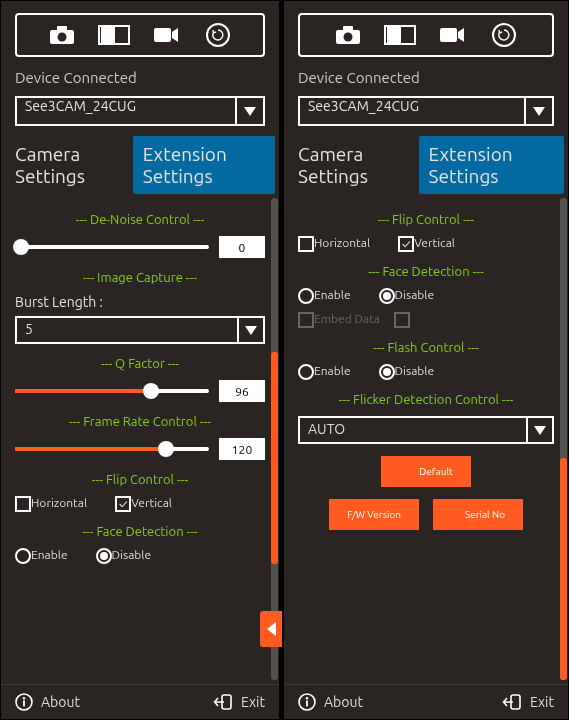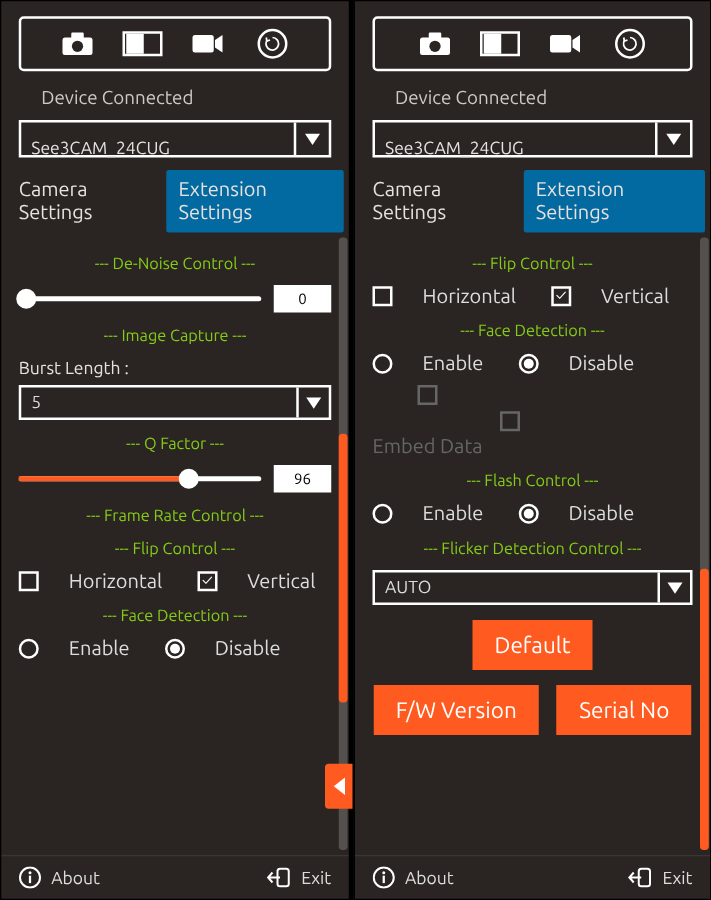--- a/index.html
+++ b/index.html
@@ -52,49 +52,49 @@
   }
   .mode-btn.circle-icon .circ {
     width: 24px; height: 24px; border: 2px solid #fff; border-radius: 50%;
     display:flex; align-items:center; justify-content:center;
   }
   svg { display:block; }
 
   .status {
     font-size: 15px;
     color: #cfc9c6;
-    margin: 4px 14px 8px 32px;
+    margin: 4px 14px 8px 14px;
   }
 
   .device-select {
     margin: 2px 14px 10px 14px;
     display:flex;
     border: 2px solid #fff;
     background: #2a2523;
     height: 30px;
   }
   .device-select .sel-text {
-    flex:1; padding: 12px 8px; color:#e7e2df; font-size:14px;
+    flex:1; padding: 0 8px; color:#e7e2df; font-size:14px;
   }
   .device-select .sel-arrow {
     width: 28px; border-left:2px solid #fff;
     display:flex; align-items:center; justify-content:center;
   }
   .tri-down {
     width:0;height:0;border-left:6px solid transparent;
     border-right:6px solid transparent;border-top:9px solid #fff;
   }
 
   .tabs {
     display:flex;
     margin: 0 4px;
   }
   .tab {
     padding: 7px 10px;
-    font-size: 16px;
+    font-size: 19px;
     color:#e7e2df;
     cursor:pointer;
   }
   .tab.active {
     background:#0369a1;
     border-radius:2px;
   }
 
   .scroll-area {
     flex:1;
@@ -166,47 +166,47 @@
     display:flex;align-items:center;justify-content:center;
   }
 
   .check-row, .radio-row {
     display:flex;
     gap:28px;
     align-items:center;
     margin: 8px 0;
   }
   .chk, .rdo {
-    display:flex; align-items:center; gap:24px; cursor:pointer;
-    font-size:16px;
+    display:flex; gap:0; cursor:pointer;
+    font-size:12px;
   }
   .chk-box {
     width:16px;height:16px;border:2px solid #fff;
     display:flex;align-items:center;justify-content:center;
   }
   .chk-box.checked::after {
     content:"✓"; color:#fff; font-size:12px; line-height:1;
   }
   .chk-box.disabled { border-color:#666; }
-  .chk.disabled { color:#666;flex-direction:column; }
+  .chk.disabled { color:#666; }
   .rdo-circ {
     width:16px;height:16px;border:2px solid #fff;border-radius:50%;
     display:flex;align-items:center;justify-content:center;
   }
   .rdo-circ.checked::after {
     content:""; width:8px;height:8px;background:#fff;border-radius:50%;
   }
 
   .btn-row {
     display:flex; gap:14px; justify-content:center;
     margin: 12px 0;
   }
   .btn {
     background:#ff5a1f; color:#fff;
-    padding:10px 18px; font-size:18px;
+    padding:10px 18px; font-size:10px;
     cursor:pointer; border:none;
     min-width:90px; text-align:right;
   }
 
   .footer {
     display:flex;
     justify-content:space-between;
     align-items:center;
     padding: 8px 14px;
     border-top:1px solid rgba(255,255,255,0.08);
@@ -301,20 +301,27 @@
     <div class="section-title">--- Q Factor ---</div>
     <div class="slider-wrap">
       <div class="slider-track">
         <div class="fill" style="width:70%"></div>
         <div class="slider-thumb" style="left:70%"></div>
       </div>
       <div class="num-box">96</div>
     </div>
 
     <div class="section-title">--- Frame Rate Control ---</div>
+    <div class="slider-wrap">
+      <div class="slider-track">
+        <div class="fill" style="width:78%"></div>
+        <div class="slider-thumb" style="left:78%"></div>
+      </div>
+      <div class="num-box">120</div>
+    </div>
 
     <div class="section-title">--- Flip Control ---</div>
     <div class="check-row">
       <div class="chk">
         <div class="chk-box"></div>
         <span>Horizontal</span>
       </div>
       <div class="chk">
         <div class="chk-box checked"></div>
         <span>Vertical</span>

